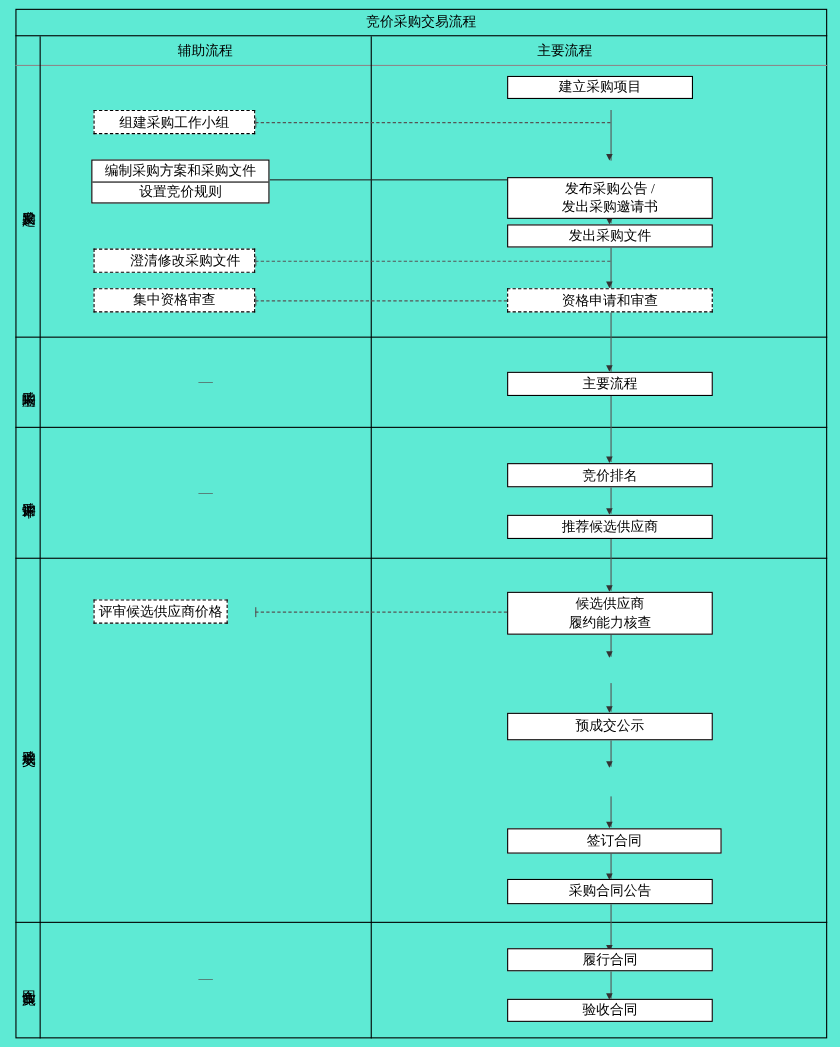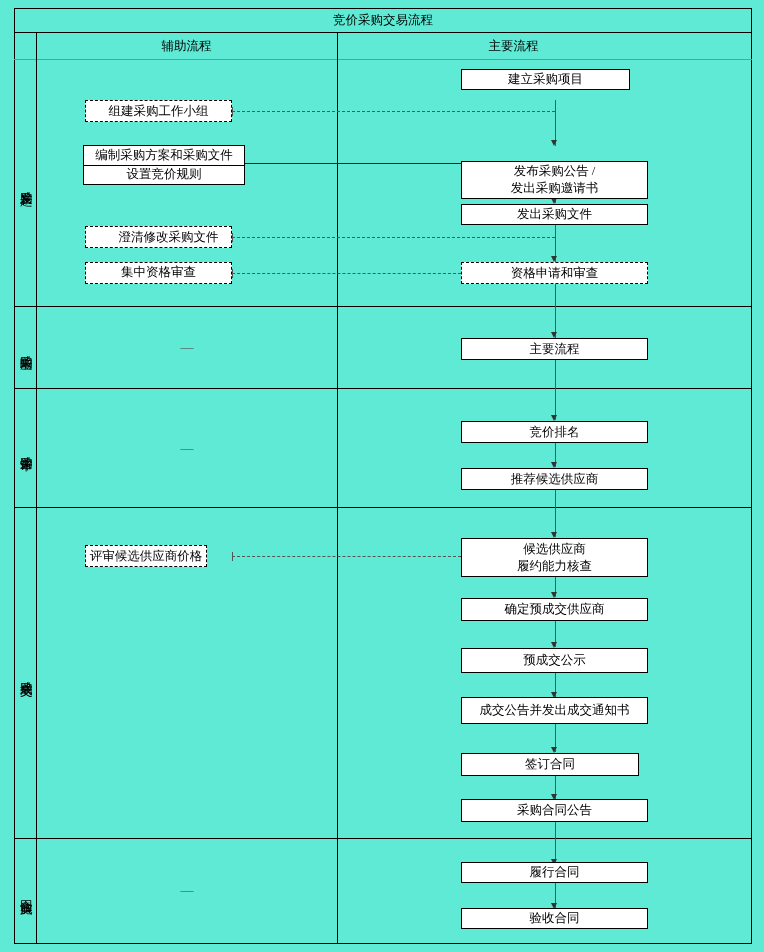--- a/index.html
+++ b/index.html
@@ -336,33 +336,27 @@
     <span>评审候选供应商价格</span>
   </div>
 
   <div class="box" style="left:461px; top:538px; width:187px; height:39px;">
     <div>
       <div>候选供应商</div>
       <div>履约能力核查</div>
     </div>
   </div>
 
-  <div class="box" style="left:461px; top:598px; width:187px; height:23px;">
-    <span>确定预成交供应商</span>
-  </div>
 
   <div class="box" style="left:461px; top:648px; width:187px; height:25px;">
     <span>预成交公示</span>
   </div>
 
-  <div class="box" style="left:461px; top:697px; width:187px; height:27px;">
-    <span>成交公告并发出成交通知书</span>
-  </div>
-
-  <div class="box" style="left:461px; top:753px; width:178px; height:23px;">
+
+  <div class="box" style="left:461px; top:753px; width:195px; height:23px;">
     <span>签订合同</span>
   </div>
 
   <div class="box" style="left:461px; top:799px; width:187px; height:23px;">
     <span>采购合同公告</span>
   </div>
 
   <div class="dash-ph" style="left:187px; top:890px;">—</div>
 
   <div class="box" style="left:461px; top:862px; width:187px; height:21px;">

